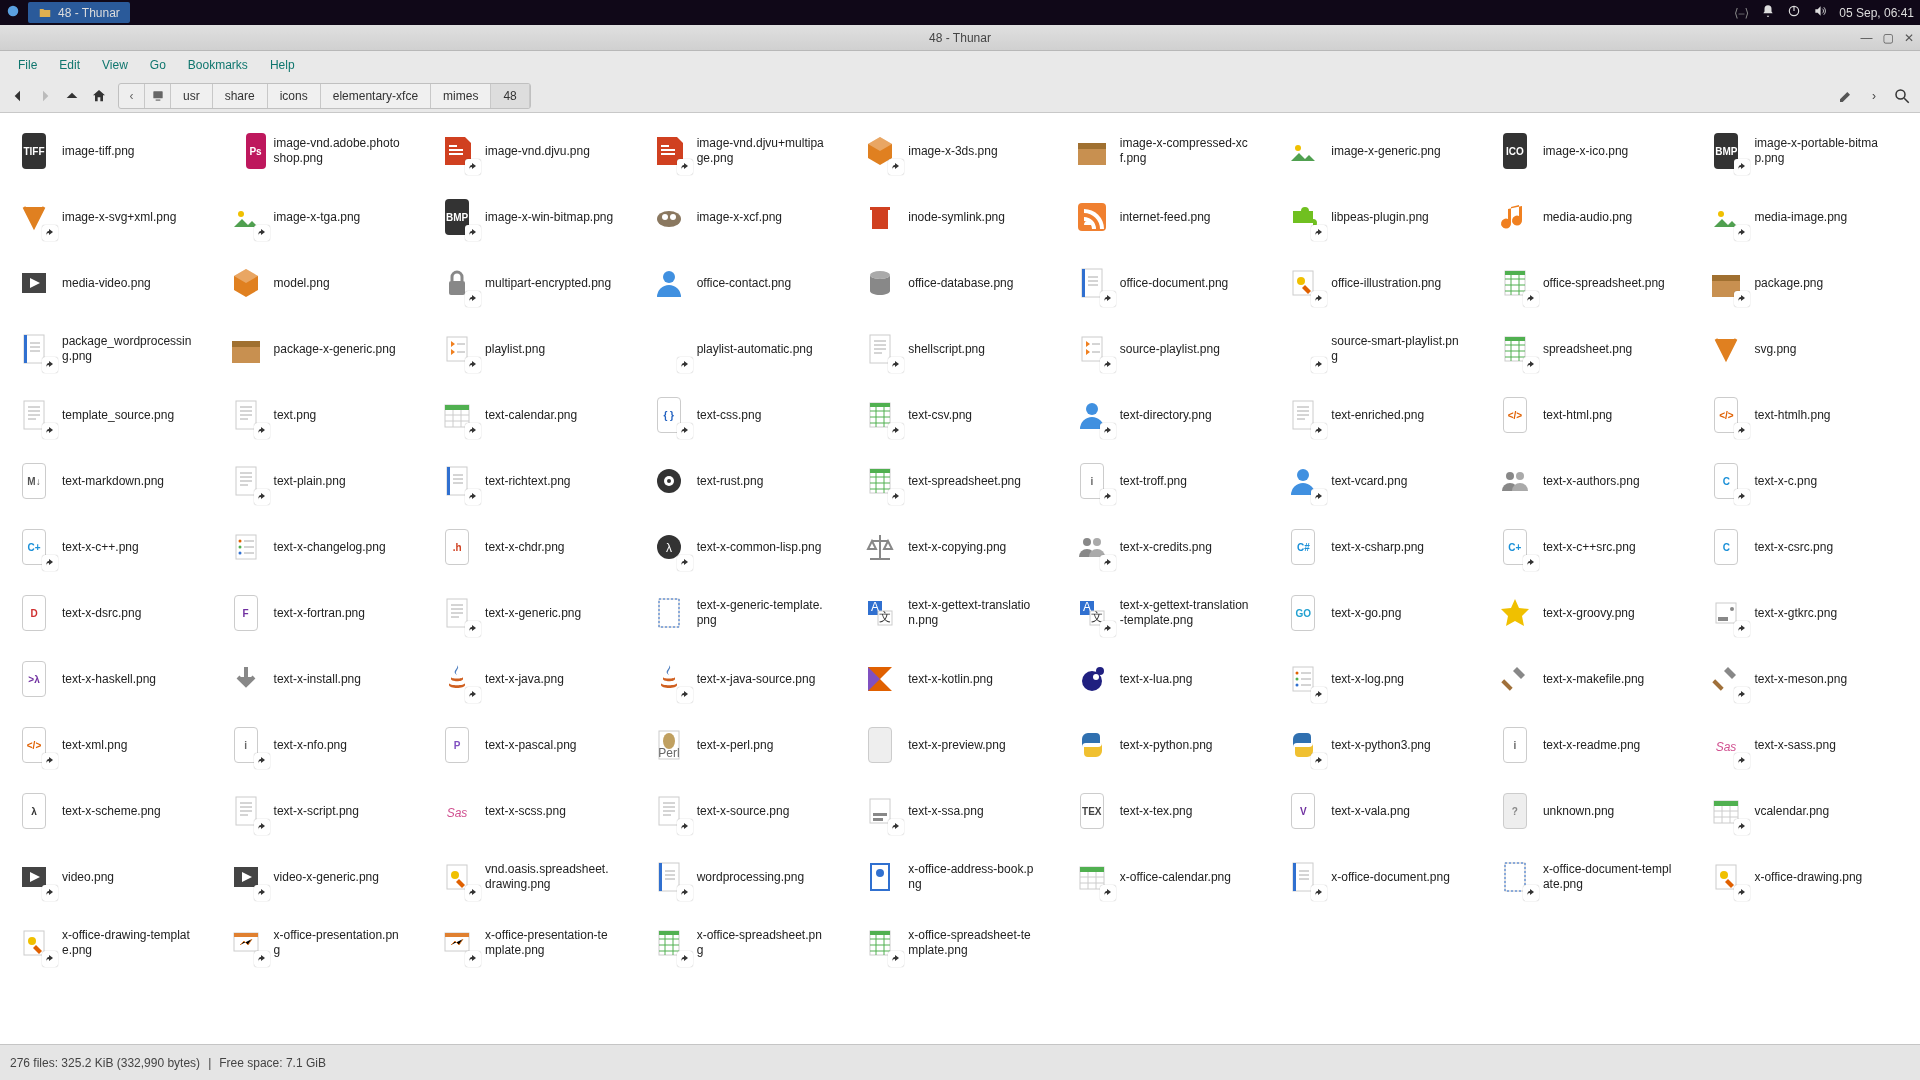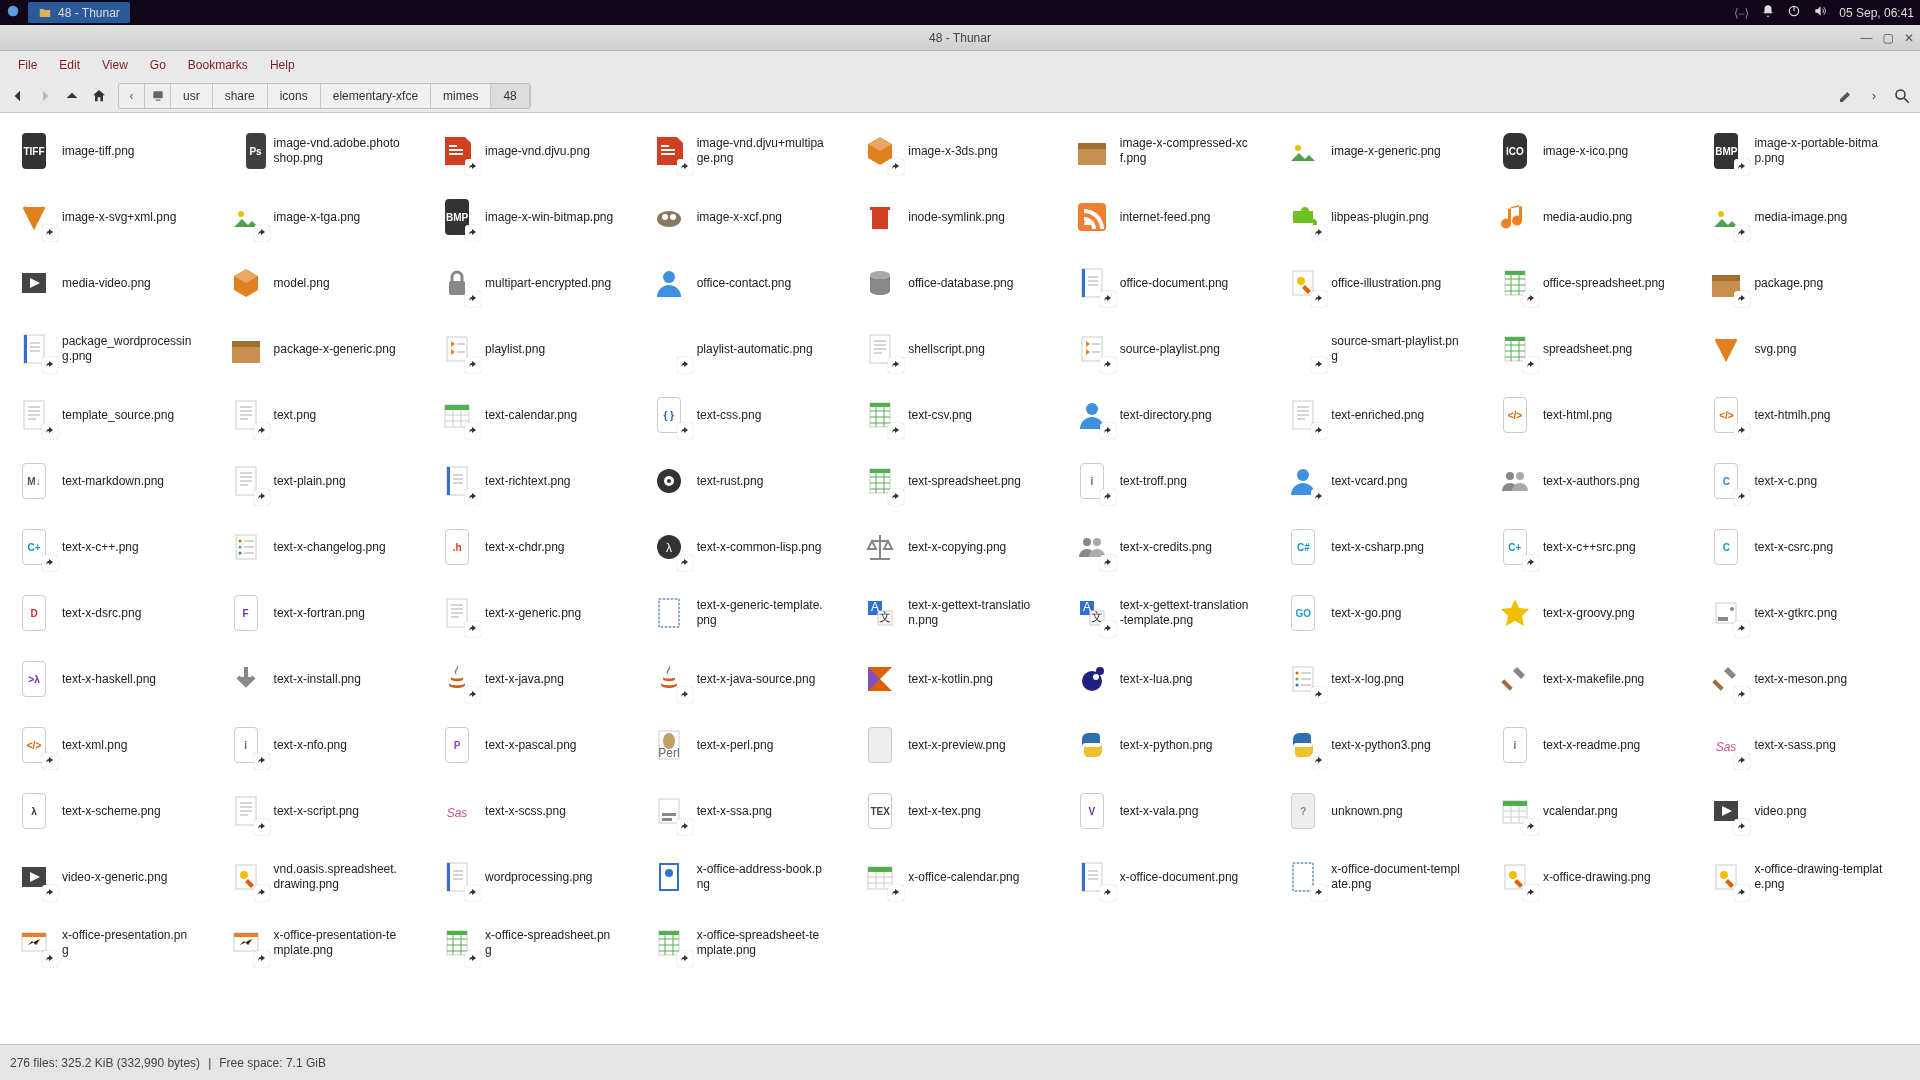--- a/index.html
+++ b/index.html
@@ -4,21 +4,21 @@
 <style>
 *{margin:0;padding:0;box-sizing:border-box;font-family:"Segoe UI",Arial,sans-serif;font-size:12px}
 body{background:#e9e9e9;width:1920px;height:1080px;overflow:hidden;display:flex;flex-direction:column}
 .top-panel{height:25px;background:#100818;color:#ddd;display:flex;align-items:center;padding:0 6px}
 .top-panel .left{display:flex;align-items:center;gap:8px}
 .top-panel .task{background:#2a5a9a;padding:2px 10px;display:flex;align-items:center;gap:6px;height:21px;border-radius:2px}
 .top-panel .right{margin-left:auto;display:flex;align-items:center;gap:12px}
 .top-panel svg{width:14px;height:14px}
 .titlebar{height:26px;background:linear-gradient(#e0e0e0,#d0d0d0);border-bottom:1px solid #b8b8b8;display:flex;align-items:center;justify-content:center;position:relative;color:#444}
 .titlebar .win-controls{position:absolute;right:6px;display:flex;gap:10px;color:#555}
-.menubar{height:28px;background:#e9e9e9;display:flex;align-items:center;padding:0 8px;gap:2px;color:#7f1d1d}
+.menubar{height:28px;background:#e9e9e9;display:flex;align-items:center;padding:0 8px;gap:2px;color:#0f766e}
 .menubar span{padding:4px 10px;cursor:default}
 .toolbar{height:34px;background:#e9e9e9;border-bottom:1px solid #c8c8c8;display:flex;align-items:center;padding:0 6px;gap:3px}
 .tbbtn{width:24px;height:24px;display:flex;align-items:center;justify-content:center;color:#444;border-radius:3px}
 .tbbtn.disabled{color:#aaa}
 .pathbar{display:flex;border:1px solid #c0c0c0;border-radius:3px;background:#eee;height:26px;margin-left:4px}
 .pathseg{padding:0 12px;display:flex;align-items:center;border-right:1px solid #c8c8c8;background:#f0f0f0;color:#333}
 .pathseg.active{background:#ddd;font-weight:500}
 .pathside{width:26px;display:flex;align-items:center;justify-content:center;border-right:1px solid #c8c8c8;color:#666}
 .toolbar .right{margin-left:auto;display:flex;gap:4px;align-items:center}
 .content{flex:1;background:#fff;overflow-y:auto;padding:8px 10px}
@@ -138,21 +138,21 @@
 <div class="content">
   <div class="grid" id="grid">
       <div class="item">
         <div class="icon-wrap">
           <div class="file-icon" style="background: rgb(51, 51, 51);">TIFF</div>
         </div>
         <div class="filename">image-tiff.png</div>
       </div>
       <div class="item">
         <div class="icon-wrap">
-          <div class="file-icon" style="background: #404040; margin-left: 20px;">Ps</div>
+          <div class="file-icon" style="background: #be185d; margin-left: 20px;">Ps</div>
         </div>
         <div class="filename">image-vnd.adobe.photoshop.png</div>
       </div>
       <div class="item">
         <div class="icon-wrap">
           <svg viewBox="0 0 36 36" width="36" height="36">
             <path fill="#d04020" d="M6 4h20l6 6v22H6z"></path>
             <path fill="#fff" d="M10 12h8v2h-8zm0 4h14v2H10zm0 4h14v2H10z"></path>
           </svg>
           <div class="link-badge">
@@ -205,21 +205,21 @@
           <svg viewBox="0 0 36 36" width="36" height="36">
             <rect x="6" y="8" width="24" height="20" fill="#fff"></rect>
             <circle cx="13" cy="15" r="3" fill="#f0c000"></circle>
             <path fill="#50a050" d="M6 28l8-8 6 6 4-4 6 6H6z"></path>
           </svg>
         </div>
         <div class="filename">image-x-generic.png</div>
       </div>
       <div class="item">
         <div class="icon-wrap">
-          <div class="file-icon" style="background: rgb(51, 51, 51); border-radius: 7px;">ICO</div>
+          <div class="file-icon" style="background: rgb(51, 51, 51);">ICO</div>
         </div>
         <div class="filename">image-x-ico.png</div>
       </div>
       <div class="item">
         <div class="icon-wrap">
           <div class="file-icon" style="background: rgb(51, 51, 51);">BMP</div>
           <div class="link-badge">
             <svg viewBox="0 0 24 24">
               <path fill="#333" d="M10 4l8 6-8 6v-4c-4 0-6 2-6 6 0-6 2-10 6-10V4z"></path>
             </svg>
@@ -1167,20 +1167,34 @@
         </div>
         <div class="filename">text-x-script.png</div>
       </div>
       <div class="item">
         <div class="icon-wrap">
           <svg viewBox="0 0 36 36" width="36" height="36">
             <text x="18" y="24" text-anchor="middle" font-size="14" fill="#d05090" font-style="italic">Sas</text>
           </svg>
         </div>
         <div class="filename">text-x-scss.png</div>
+      </div>
+      <div class="item">
+        <div class="icon-wrap">
+          <svg viewBox="0 0 36 36" width="36" height="36">
+            <rect x="8" y="4" width="20" height="28" fill="#fff" stroke="#ccc"></rect>
+            <path stroke="#aaa" d="M12 10h12M12 14h12M12 18h12M12 22h8"></path>
+          </svg>
+          <div class="link-badge">
+            <svg viewBox="0 0 24 24">
+              <path fill="#333" d="M10 4l8 6-8 6v-4c-4 0-6 2-6 6 0-6 2-10 6-10V4z"></path>
+            </svg>
+          </div>
+        </div>
+        <div class="filename">text-x-source.png</div>
       </div>
       <div class="item">
         <div class="icon-wrap">
           <svg viewBox="0 0 36 36" width="36" height="36">
             <rect x="8" y="6" width="20" height="24" fill="#fff" stroke="#ccc"></rect>
             <rect x="11" y="20" width="14" height="3" fill="#888"></rect>
             <rect x="11" y="25" width="10" height="3" fill="#888"></rect>
           </svg>
           <div class="link-badge">
             <svg viewBox="0 0 24 24">

